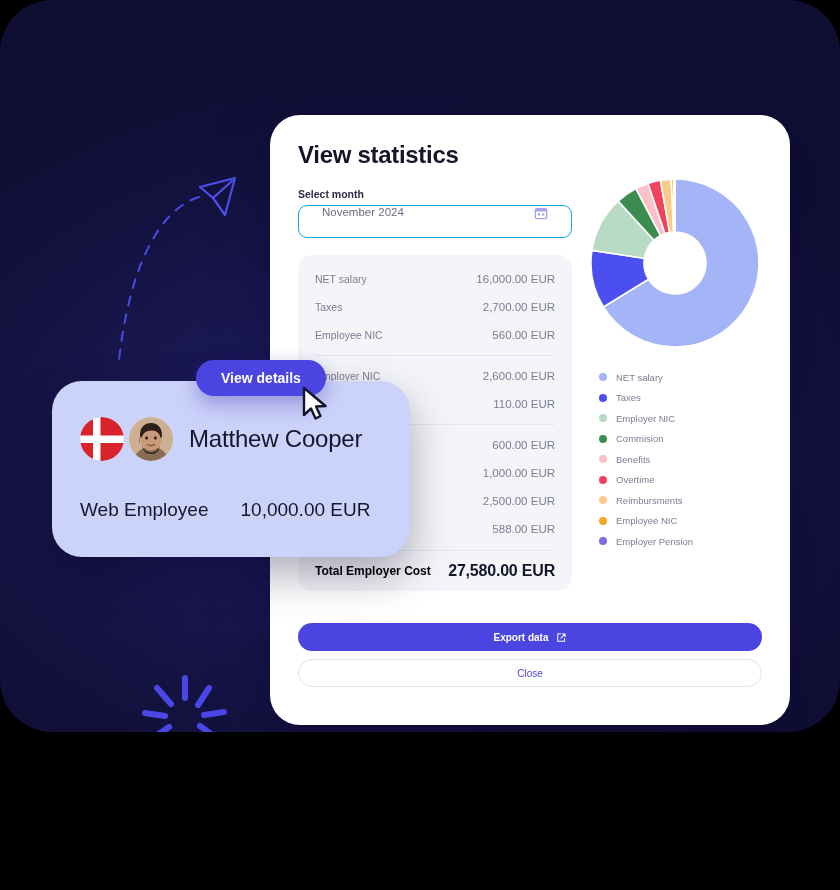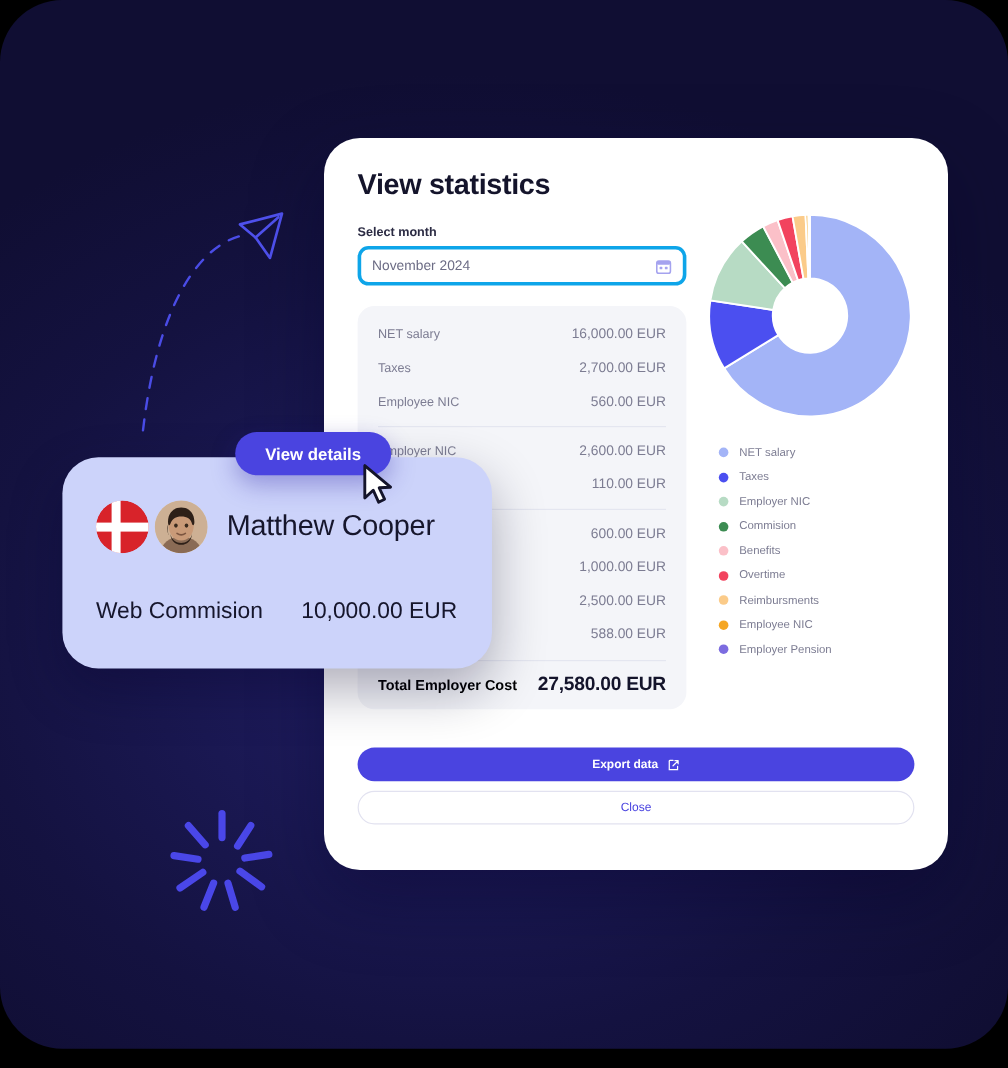--- a/index.html
+++ b/index.html
@@ -1,36 +1,36 @@
 <!DOCTYPE html>
 <html><head>
 <meta charset="utf-8">
 <style>
   html,body{margin:0;padding:0;background:#000;}
   body{width:840px;height:890px;overflow:hidden;font-family:"Liberation Sans",sans-serif;}
 
   #stage{position:relative;width:840px;height:890px;}
 
-  .bg{position:absolute;left:0;top:0;width:840px;height:874px;border-radius:52px;
+  .bg{position:absolute;left:0;top:0;width:840px;height:732px;border-radius:52px;
       background:
         radial-gradient(ellipse 70% 55% at 45% 62%, #221f66 0%, #1a1852 38%, #141240 68%, #100e33 100%);
       overflow:hidden;}
 
   
   .deco{position:absolute;pointer-events:none;}
 
   
   .panel{position:absolute;left:270px;top:115px;width:520px;height:610px;background:#fff;
          border-radius:30px;box-shadow:0 22px 60px rgba(5,4,40,.35);}
   .panel-title{position:absolute;left:28px;top:26px;font-size:24px;font-weight:bold;color:#14142b;
                letter-spacing:-.3px;}
 
   .field-label{position:absolute;left:28px;top:73px;font-size:10.5px;font-weight:bold;color:#2c2c44;}
-  .month-box{position:absolute;left:28px;top:90px;width:274px;height:33px;border:3px solid #0ea5e9;
-             border-radius:9px;background:#fff;display:flex;align-items:center;padding:0 9px;
+  .month-box{position:absolute;left:28px;top:90px;width:274px;height:33px;border:1px solid #0ea5e9;
+             border-radius:9px;background:#fff;display:flex;padding:0 23px;
              box-sizing:border-box;}
   .month-val{font-size:11.5px;color:#6c6c85;flex:1;}
   .cal-ico{width:14px;height:14px;flex:0 0 auto;}
 
   
   .list{position:absolute;left:28px;top:140px;width:274px;border-radius:14px;background:#f4f5f9;
         padding:10px 0 0 0;box-sizing:border-box;}
   .row{display:flex;justify-content:space-between;align-items:center;height:28px;padding:0 17px;}
   .row .lbl{font-size:10.5px;color:#7c7c92;}
   .row .amt{font-size:11.5px;color:#7c7c92;}
@@ -259,21 +259,21 @@
             <path d="M11.5 19c-1 4-1 8 .5 10.5C10 26 10 22 11.5 19z" fill="#2e2018"></path>
             <ellipse cx="17.6" cy="21" rx="1.5" ry="1.7" fill="#3a2a1e"></ellipse>
             <ellipse cx="26.4" cy="21" rx="1.5" ry="1.7" fill="#3a2a1e"></ellipse>
             <path d="M18.5 27.5c2 1.4 5 1.4 7 0" fill="none" stroke="#7c5540" stroke-width="1.3" stroke-linecap="round"></path>
             <path d="M13 28c1 5 5 7.5 9 7.5s8-2.5 9-7.5c-.5 6-4 9-9 9s-8.5-3-9-9z" fill="#2e2018"></path>
           </g>
         </svg>
         <span class="emp-name">Matthew Cooper</span>
       </div>
       <div class="emp-bot">
-        <span class="emp-role">Web Commision</span>
+        <span class="emp-role">Web Employee</span>
         <span class="emp-sal">10,000.00 EUR</span>
       </div>
     </div>
 
     <div class="vd-btn">
       <span>View details</span>
     </div>
 
     <svg id="cursor" width="34" height="40" viewBox="0 0 34 40">
       <path d="M4 3 L4 30 L11 23.5 L15.5 33.5 L20.5 31 L16 21.5 L25.5 21 Z" fill="#fff" stroke="#14142b" stroke-width="2.4" stroke-linejoin="round"></path>

